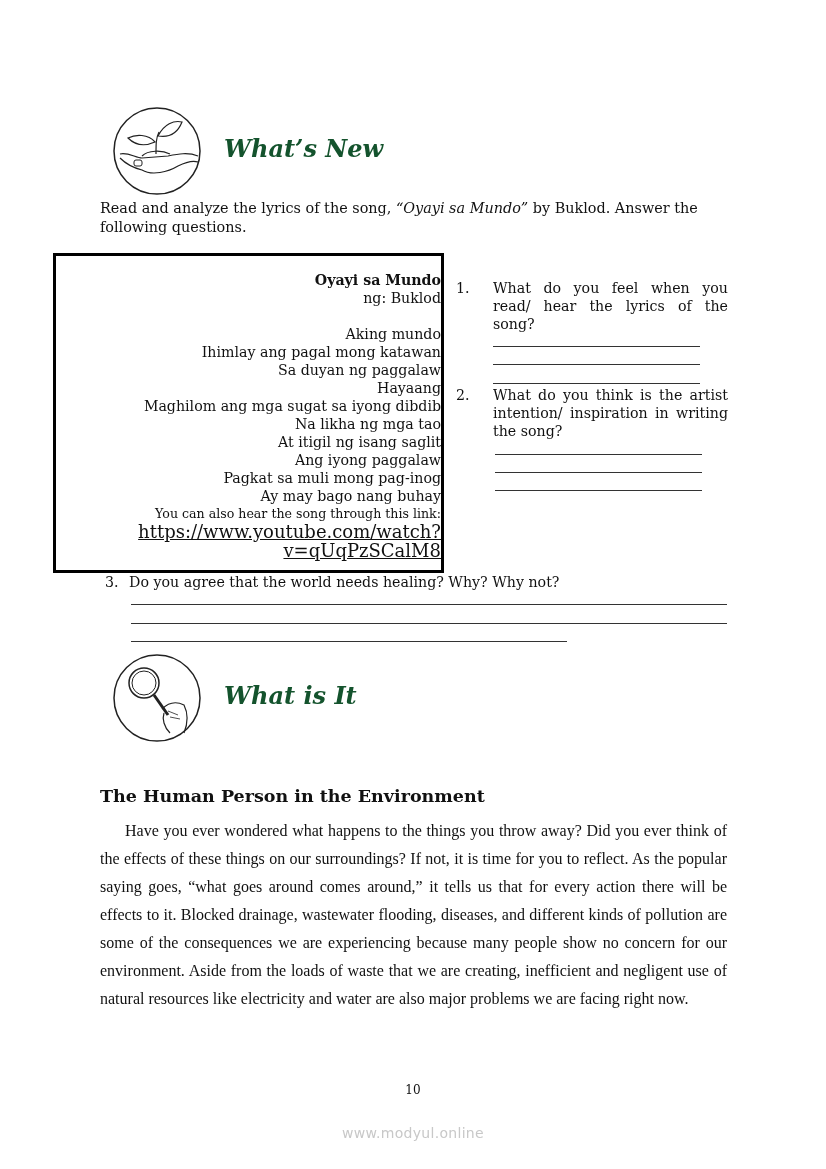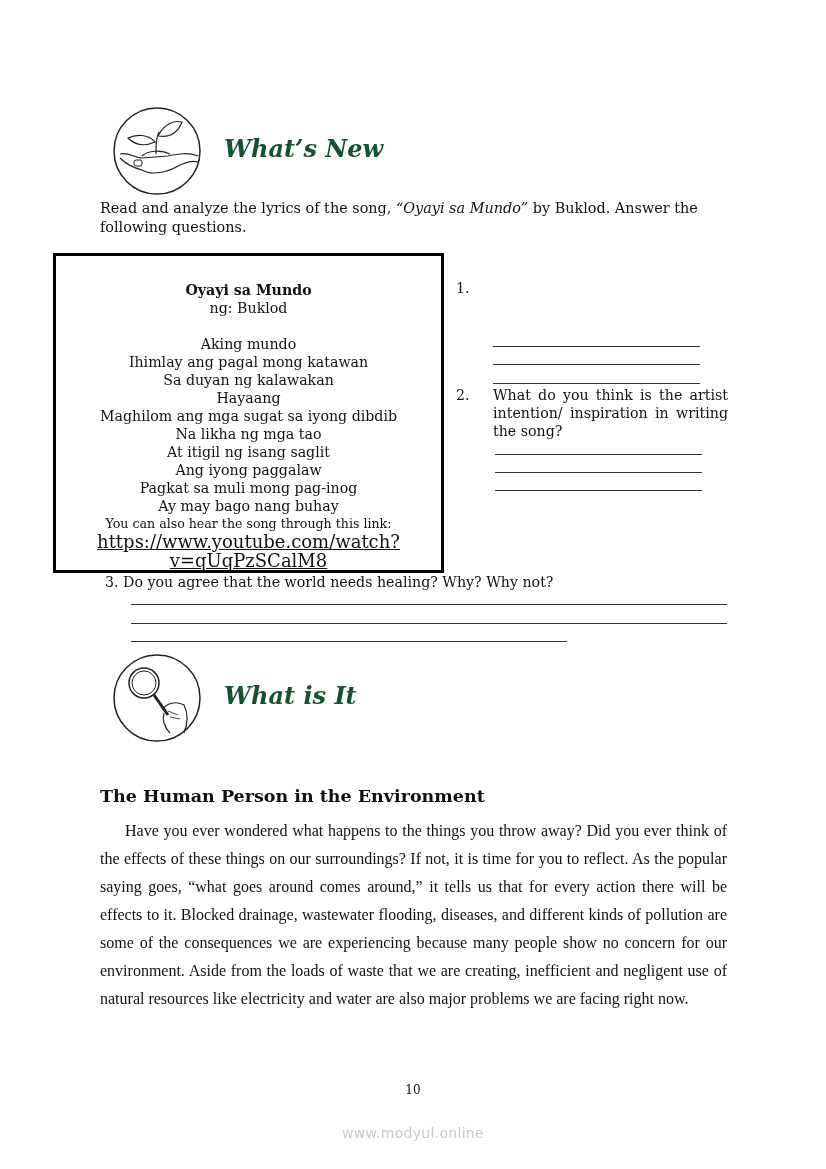--- a/index.html
+++ b/index.html
@@ -20,21 +20,21 @@
     position: absolute; left: 100px; top: 199px; width: 630px;
     font-size: 14.4px; line-height: 19px;
   }
   .intro i { font-style: italic; }
 
   
   .lyrics-box {
     position: absolute; left: 53px; top: 253px; width: 385px; height: 314px;
     border: 3px solid #000; background: #fff;
   }
-  .lyrics-inner { text-align: center; font-size: 14.2px; line-height: 18px; padding-top: 25px; }
+  .lyrics-inner { text-align: right; font-size: 14.2px; line-height: 18px; padding-top: 15px; }
   .song-title { font-weight: bold; }
   .lyric-gap { height: 18px; }
   .link-note { font-size: 12.6px; line-height: 18px; }
   .link-url { font-size: 18px; text-decoration: underline; color: #111; }
 
   
   .q-list { position: absolute; left: 456px; width: 272px; font-size: 14.2px; line-height: 18px; }
   .q-num { position: absolute; left: 0; }
   .q-text { position: absolute; left: 37px; width: 235px; text-align: justify; text-align-last: left; }
   .ans-line { position: absolute; left: 37px; width: 207px; border-bottom: 1px solid #333; height: 0; }
@@ -76,51 +76,52 @@
 
 <div class="intro"><span>Read and analyze the lyrics of the song, </span><i>“Oyayi sa Mundo”</i><span> by Buklod.  Answer the following questions.</span></div>
 
 <div class="lyrics-box">
   <div class="lyrics-inner">
     <div class="song-title">Oyayi sa Mundo</div>
     <div>ng: Buklod</div>
     <div class="lyric-gap"></div>
     <div>Aking mundo</div>
     <div>Ihimlay ang pagal mong katawan</div>
-    <div>Sa duyan ng kalawakan</div>
+    <div>Sa duyan ng paggalaw</div>
     <div>Hayaang</div>
     <div>Maghilom ang mga sugat sa iyong dibdib</div>
     <div>Na likha ng mga tao</div>
     <div>At itigil ng isang saglit</div>
     <div>Ang iyong paggalaw</div>
     <div>Pagkat sa muli mong pag-inog</div>
     <div>Ay may bago nang buhay</div>
     <div class="link-note">You can also hear the song through this link:</div>
     <a class="link-url">https://www.youtube.com/watch?v=qUqPzSCalM8</a>
   </div>
 </div>
 
 <div class="q-list" style="top:279px;height:110px;">
   <div class="q-num">1.</div>
+  <div class="q-text">What do you feel when you read/ hear the lyrics of the song?</div>
   <div class="ans-line" style="top:67px;"></div>
   <div class="ans-line" style="top:85px;"></div>
   <div class="ans-line" style="top:104px;"></div>
 </div>
 
 <div class="q-list" style="top:386px;height:110px;">
   <div class="q-num">2.</div>
   <div class="q-text">What do you think is the artist intention/ inspiration in writing the song?</div>
   <div class="ans-line" style="top:68px;left:39px;"></div>
   <div class="ans-line" style="top:86px;left:39px;"></div>
   <div class="ans-line" style="top:104px;left:39px;"></div>
 </div>
 
 <div class="q3">
   <span>3.</span>
-  <span style="">Do you agree that the world needs healing? Why? Why not?</span>
+  <span style="margin-left:6px;">Do you agree that the world needs healing? Why? Why not?</span>
 </div>
 <div class="q3-line" style="top:604px;width:596px;"></div>
 <div class="q3-line" style="top:623px;width:596px;"></div>
 <div class="q3-line" style="top:641px;width:436px;"></div>
 
 <svg class="sec-icon" style="left:112px;top:653px;" viewBox="0 0 90 90">
   <circle cx="45" cy="45" r="43" fill="none" stroke="#222" stroke-width="1.5"></circle>
   <circle cx="32" cy="30" r="15" fill="none" stroke="#222" stroke-width="1.5"></circle>
   <circle cx="32" cy="30" r="12" fill="none" stroke="#222" stroke-width="1"></circle>
   <path d="M42 42 L56 62" fill="none" stroke="#222" stroke-width="3"></path>

